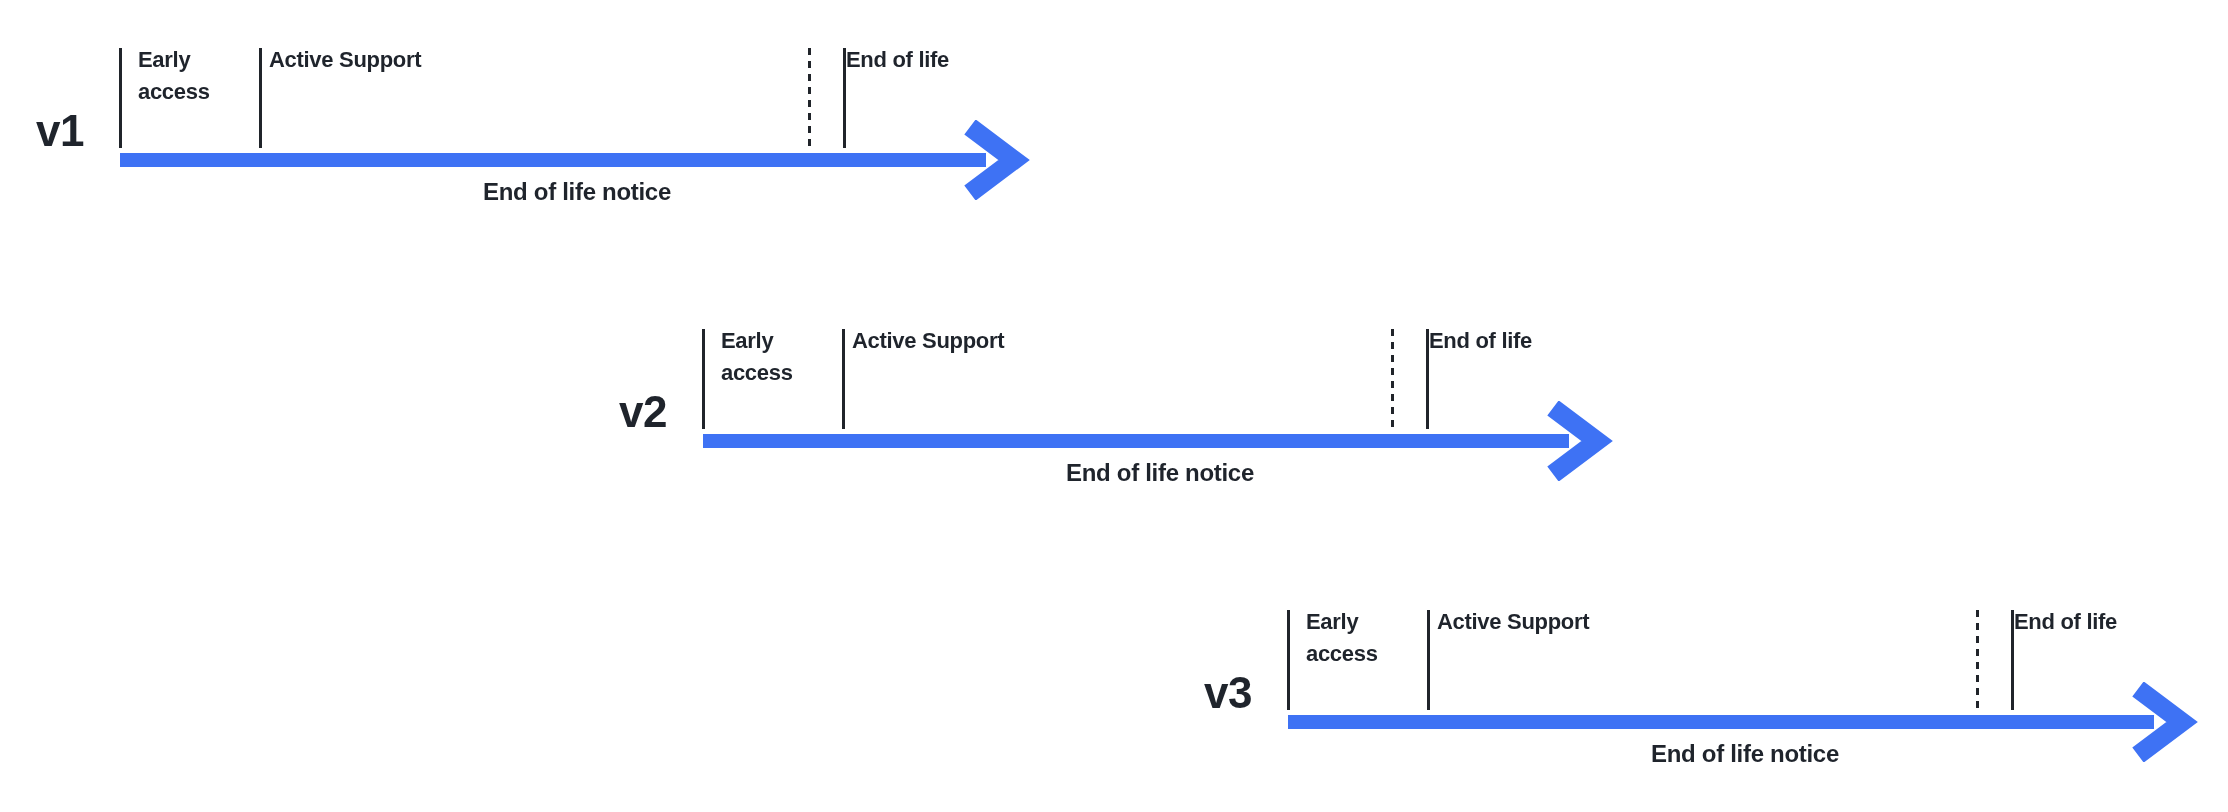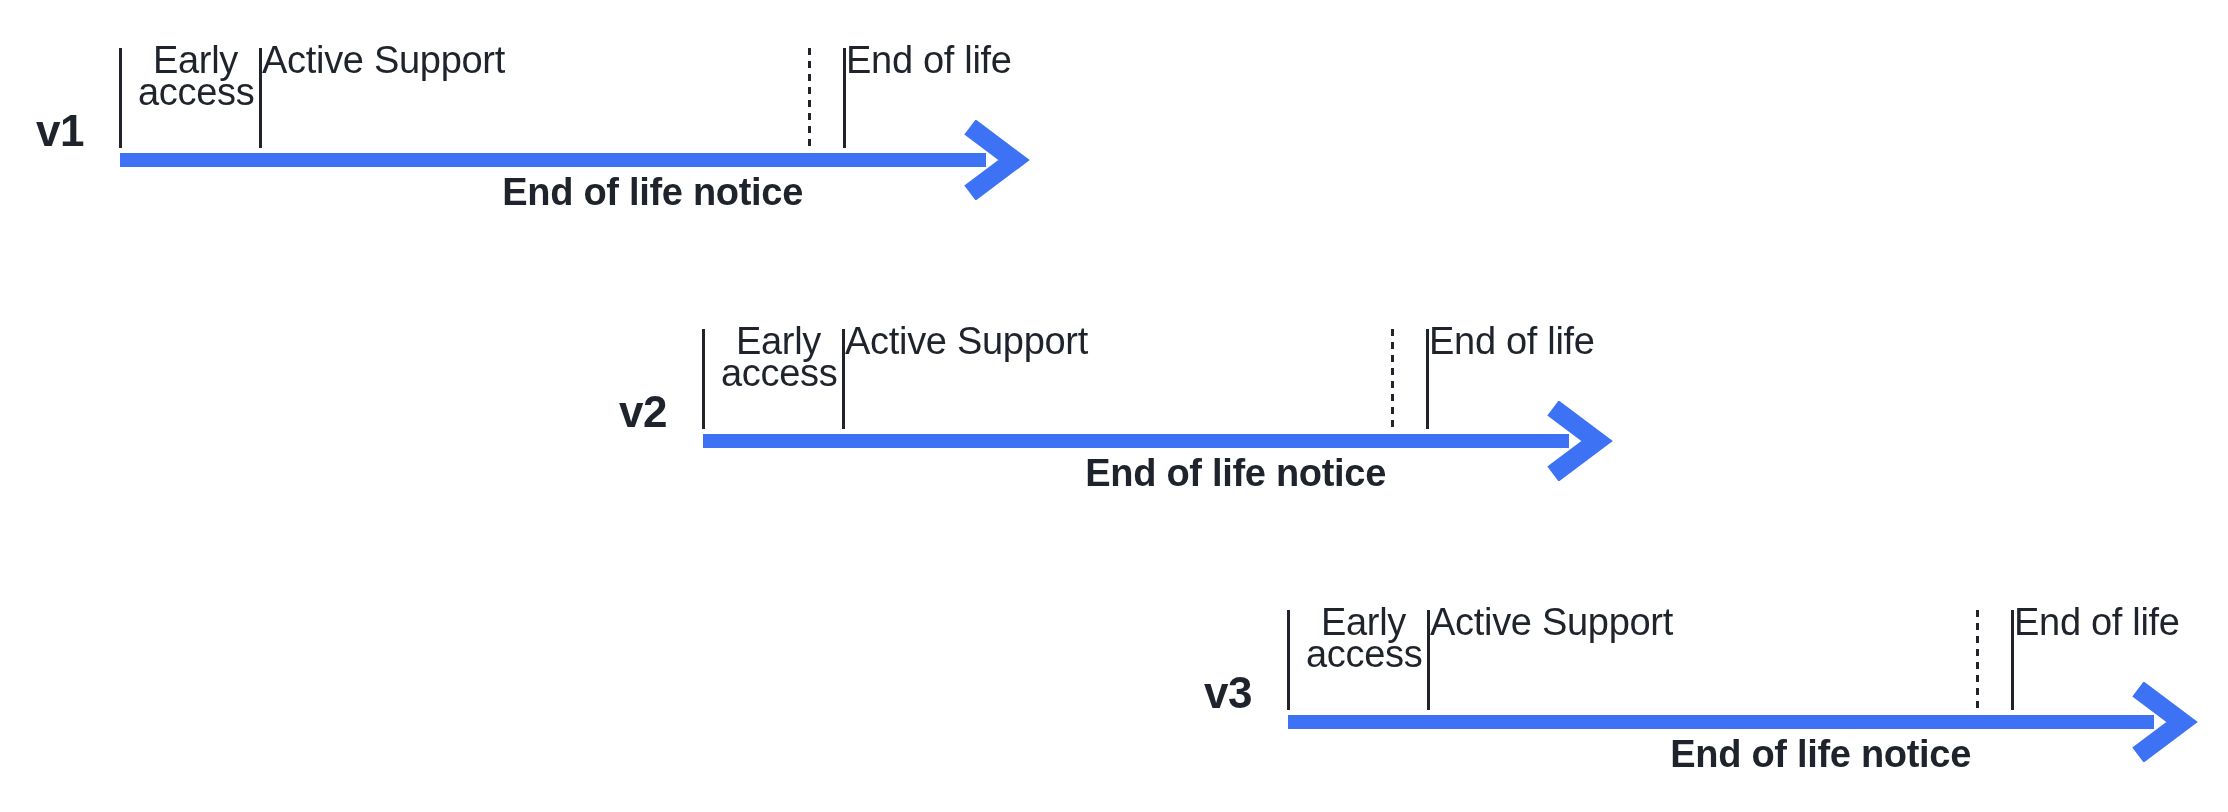--- a/index.html
+++ b/index.html
@@ -52,41 +52,39 @@
     left: 688px;
     width: 3px;
     height: 100px;
     background: repeating-linear-gradient(
       to bottom, #20242a 0px, #20242a 7px,
       transparent 7px, transparent 13px);
   }
   .phase-label {
     position: absolute;
     top: 4px;
-    font-size: 38px;
+    font-size: 22px;
     line-height: 32px;
-    font-weight: 400;
+    font-weight: 700;
     letter-spacing: -0.3px;
     white-space: nowrap;
-    text-align: center;
   }
   .label-early {
     left: 18px;
     width: 115px;
     white-space: normal;
   }
-  .label-active { left: 142px; }
+  .label-active { left: 149px; }
   .label-eol    { left: 726px; }
   .label-notice {
     position: absolute;
     left: 363px;
     top: 136px;
     width: 320px;
-    text-align: right;
-    font-size: 38px;
+    font-size: 24px;
     line-height: 32px;
     font-weight: 700;
     letter-spacing: -0.3px;
     white-space: nowrap;
   }
   .arrow-svg {
     position: absolute;
     left: 0;
     top: 80px;
     width: 910px;

